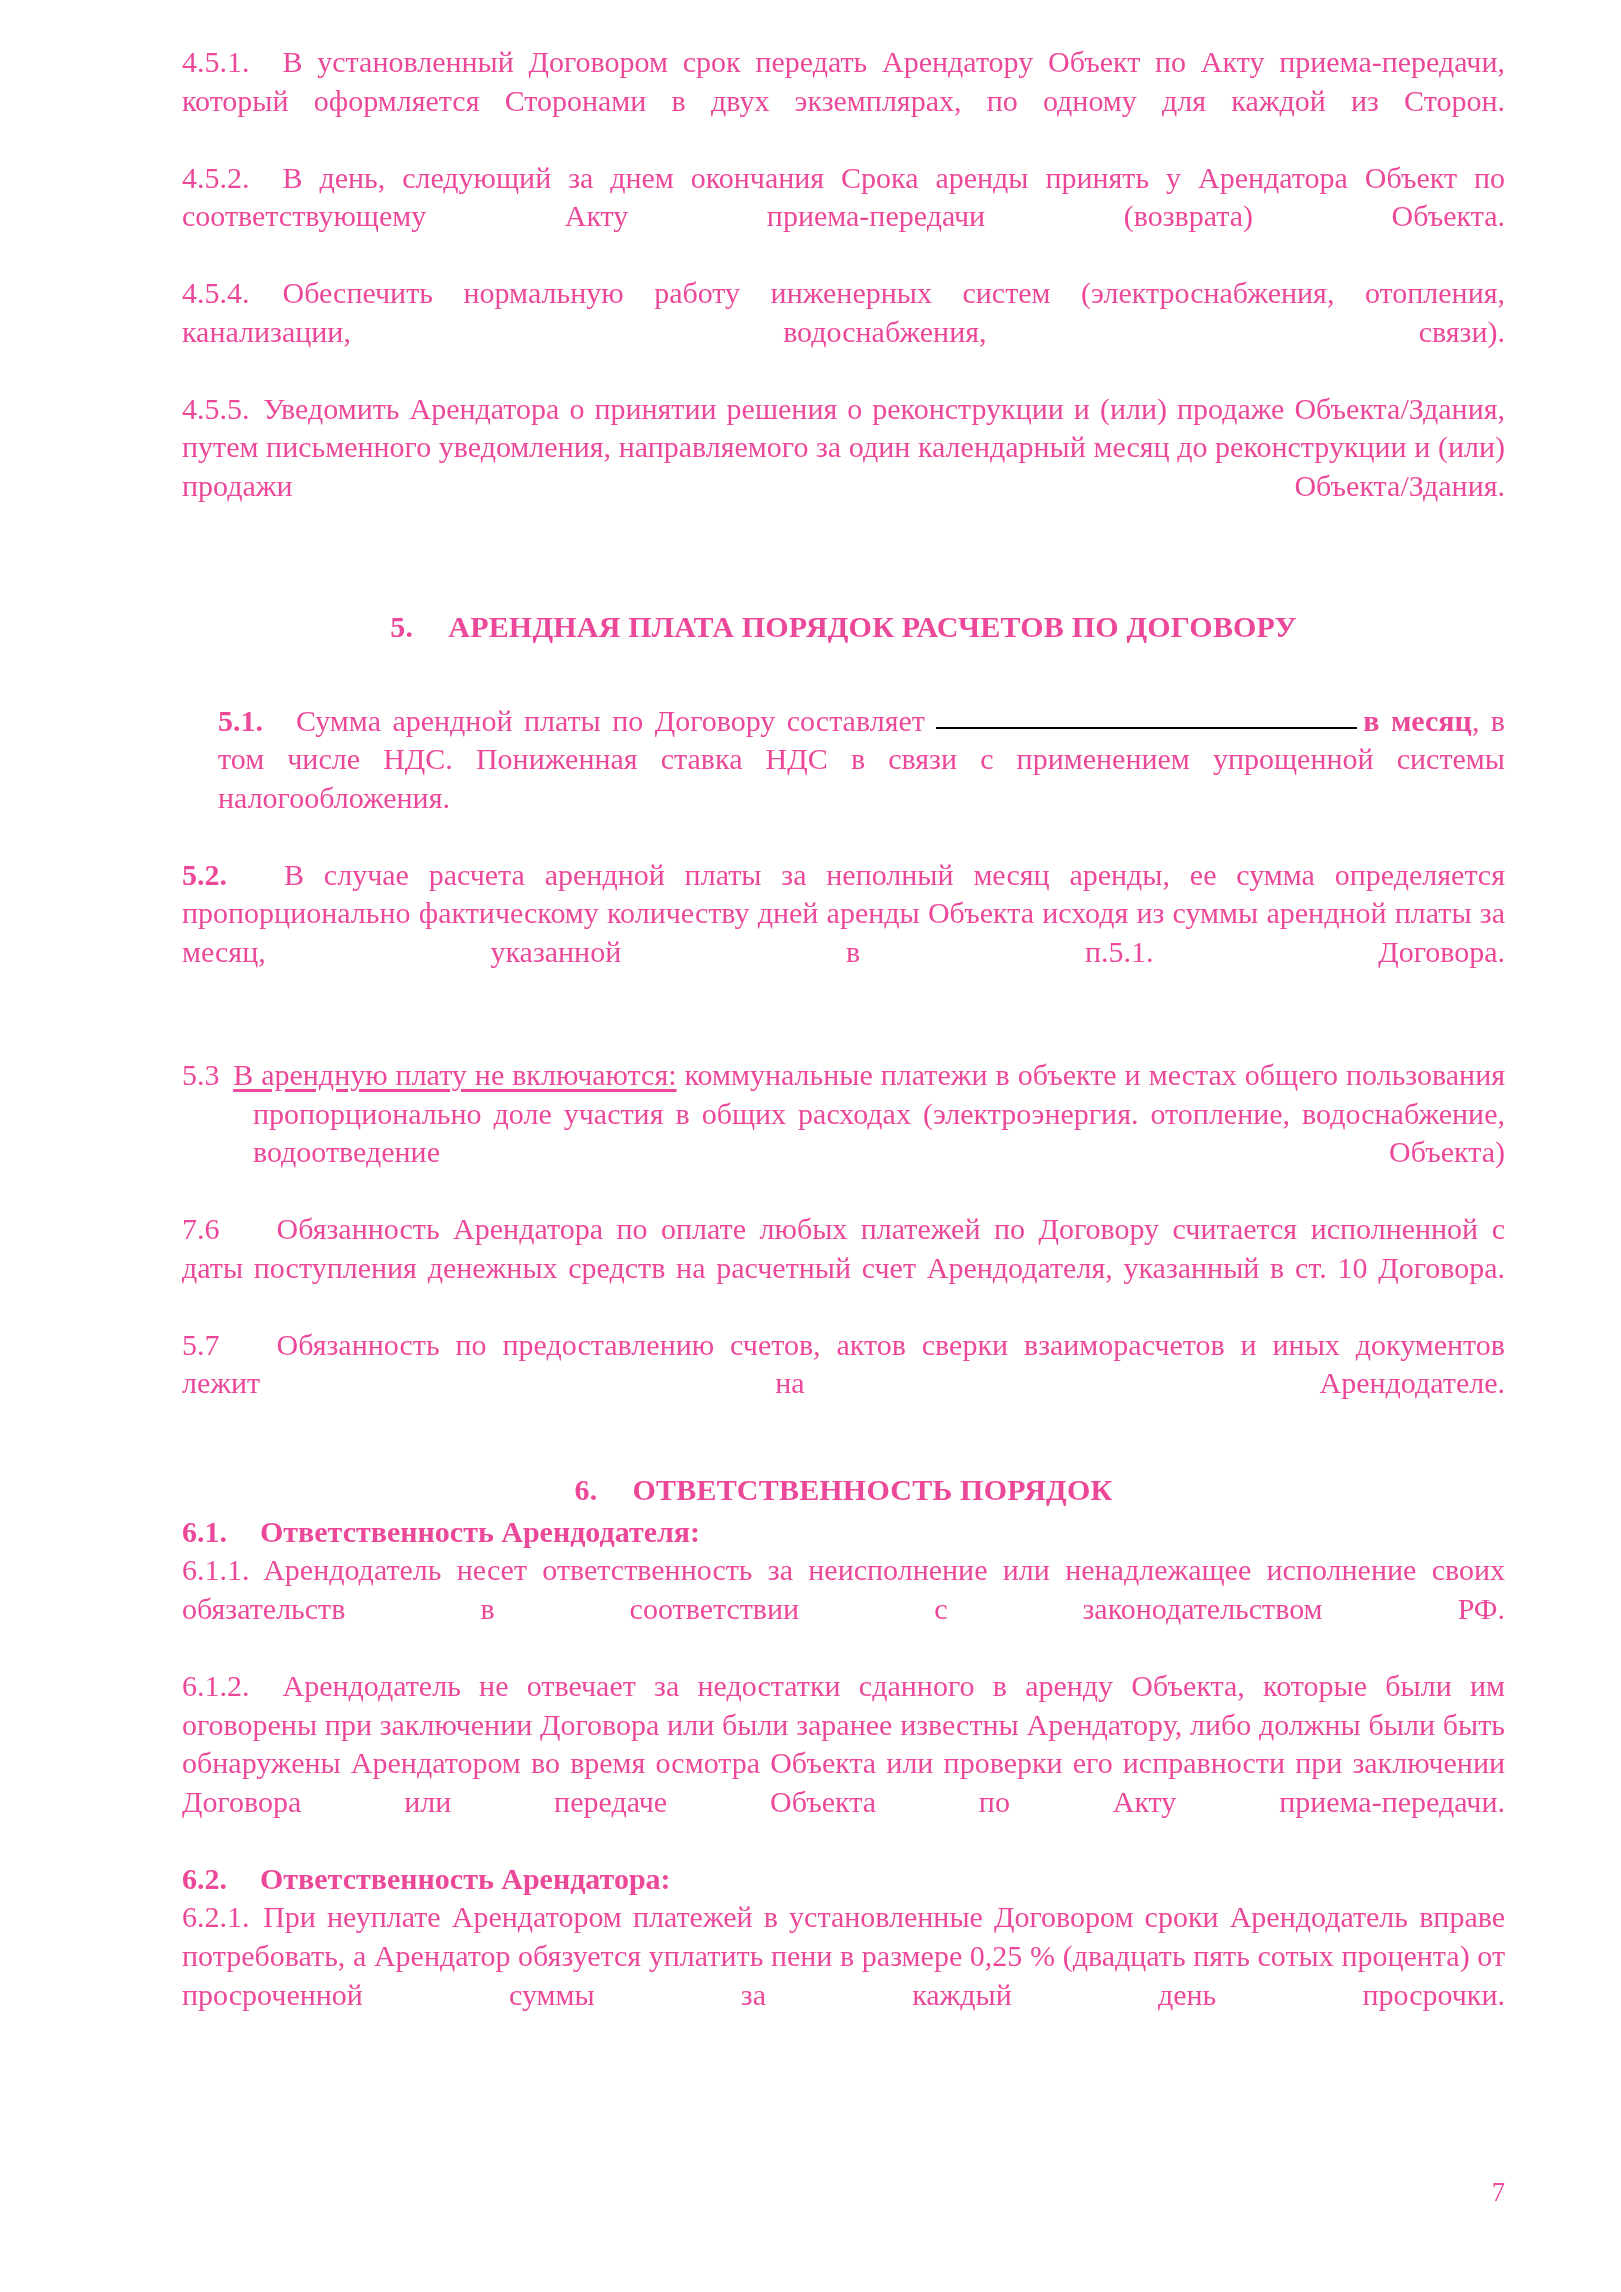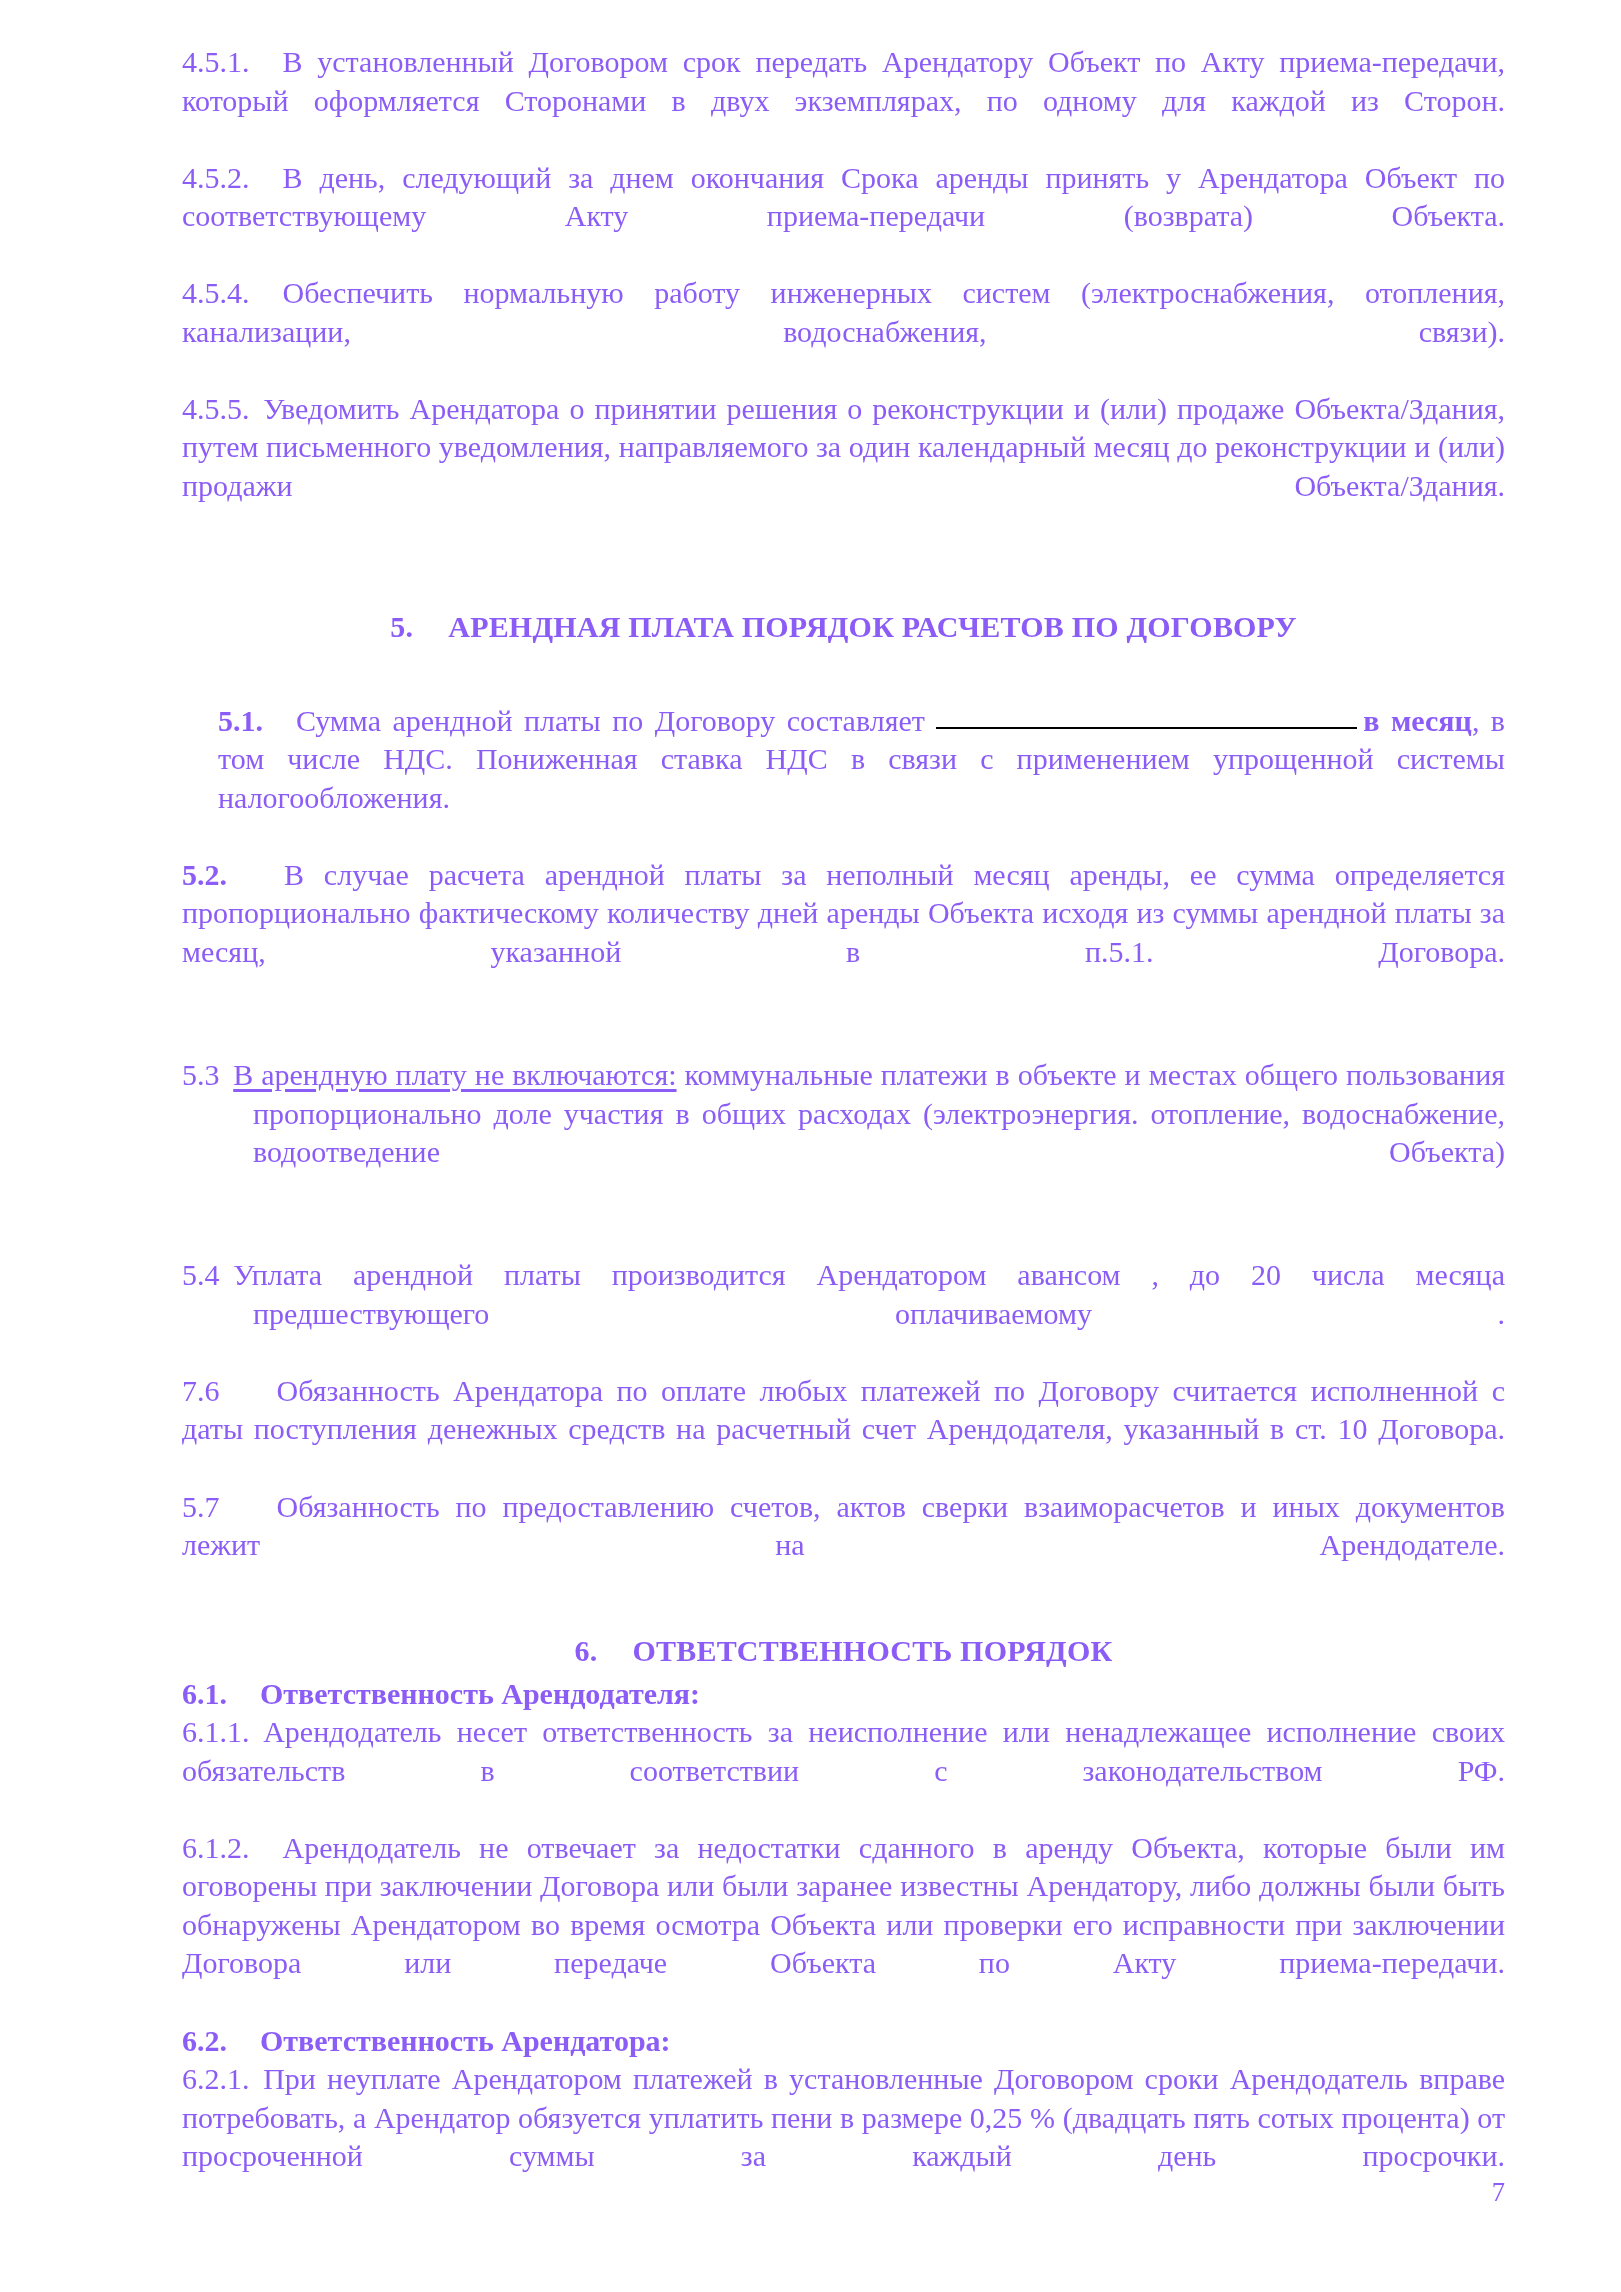--- a/index.html
+++ b/index.html
@@ -10,21 +10,21 @@
   }
   .page {
     position: relative;
     width: 1621px;
     height: 2293px;
     margin: 0 auto;
     background: #ffffff;
     box-sizing: border-box;
     padding: 43px 116px 0 182px;
     font-family: "Liberation Serif", "DejaVu Serif", serif;
-    color: #8b5cf6;
+    color: #ec4899;
     font-size: 30px;
     line-height: 1.285;
   }
 
   
   p {
     margin: 0;
     padding: 0;
     text-align: justify;
     text-justify: inter-word;
@@ -118,23 +118,20 @@
   </p>
 
   <p class="just">
     <span class="num b">5.2.</span><span class="gap-lg"></span><span>В случае расчета арендной платы за неполный месяц аренды, ее сумма определяется пропорционально фактическому количеству дней аренды Объекта исходя из суммы арендной платы за месяц, указанной в п.5.1. Договора.</span>
   </p>
 
   <p class="just hang">
     <span class="num">5.3</span><span class="gap-sm"></span><span class="u">В арендную плату не включаются:</span><span>  коммунальные платежи в объекте и местах общего пользования пропорционально доле участия в общих расходах (электроэнергия. отопление, водоснабжение, водоотведение  Объекта)</span>
   </p>
 
-  <p class="just hang">
-    <span class="num">5.4</span><span class="gap-sm"></span><span>Уплата арендной платы производится Арендатором авансом , до 20 числа месяца предшествующего оплачиваемому .</span>
-  </p>
 
   <p class="just">
     <span class="num">7.6</span><span class="gap-lg"></span><span>Обязанность Арендатора по оплате любых платежей по Договору считается исполненной с даты поступления денежных средств на расчетный счет Арендодателя, указанный в ст. 10 Договора.</span>
   </p>
 
 
   <p class="just">
     <span class="num">5.7</span><span class="gap-lg"></span><span>Обязанность по предоставлению счетов,  актов сверки взаиморасчетов и иных документов лежит на Арендодателе.</span>
   </p>
 

